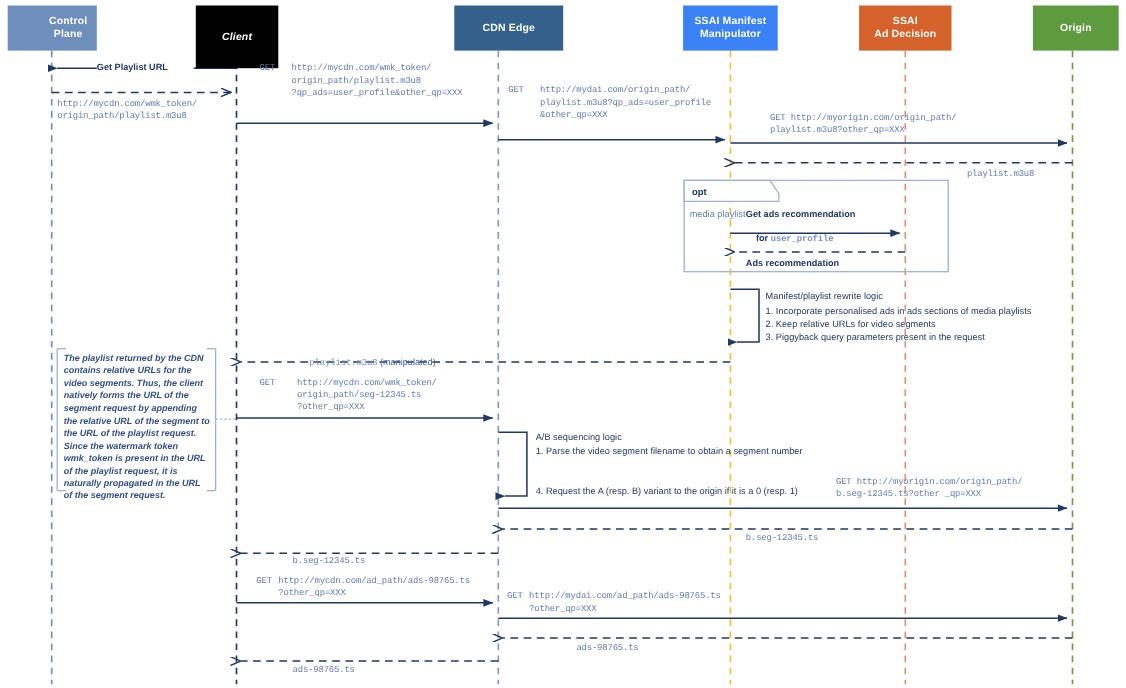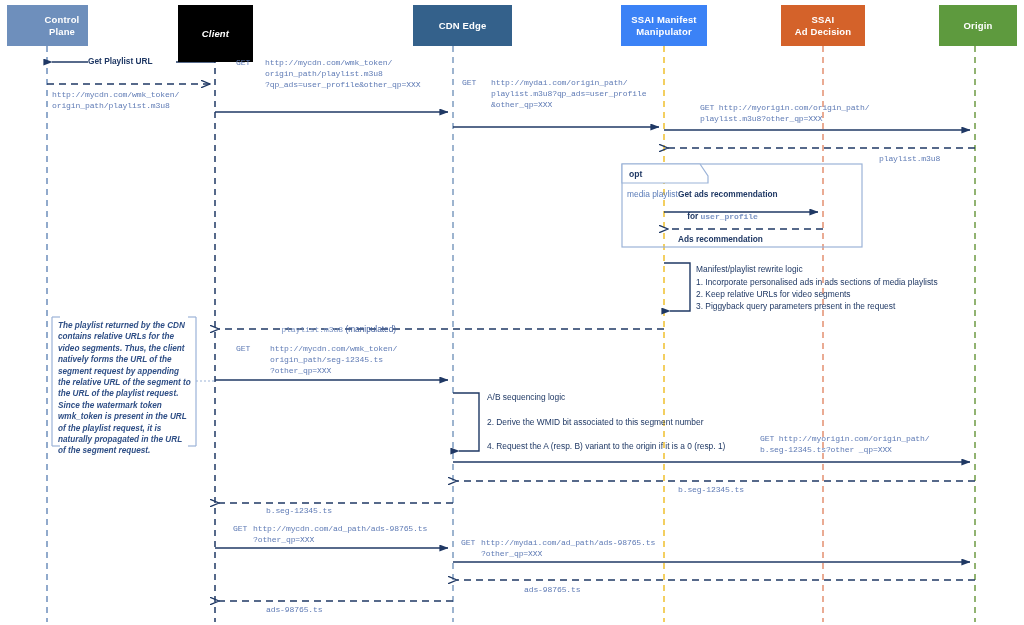--- a/index.html
+++ b/index.html
@@ -238,21 +238,21 @@
   <div class="lbl note" style="left:58px; top:320px; width:133px;">
     <span>The playlist returned by the CDN contains relative URLs for the video segments. Thus, the client natively forms the URL of the segment request by appending the relative URL of the segment to the URL of the playlist request. Since the watermark token </span><span class="m">wmk_token</span><span> is present in the URL of the playlist request, it is naturally propagated in the URL of the segment request.</span>
   </div>
 
   <div class="lbl mono" style="left:236px; top:344px;">GET</div>
   <div class="lbl mono" style="left:270px; top:344px;">http://mycdn.com/wmk_token/
 origin_path/seg-12345.ts
 ?other_qp=XXX</div>
 
   <div class="lbl logic" style="left:487px; top:391px;">A/B sequencing logic</div>
-  <div class="lbl logic" style="left:487px; top:416px;">2. Derive the WMID bit associated to this segment number</div>
+  <div class="lbl logic" style="left:487px; top:404px;">1. Parse the video segment filename to obtain a segment number</div>
   <div class="lbl logic" style="left:487px; top:440px;">4. Request the A (resp. B) variant to the origin if it is a 0 (resp. 1)</div>
 
   <div class="lbl mono center" style="left:760px; top:434px; width:240px;">GET http://myorigin.com/origin_path/
 b.seg-12345.ts?other _qp=XXX</div>
 
   <div class="lbl mono" style="left:678px; top:485px;">b.seg-12345.ts</div>
 
   <div class="lbl mono center" style="left:266px; top:506px; width:140px;">b.seg-12345.ts</div>
 
   <div class="lbl mono" style="left:233px; top:524px;">GET</div>

